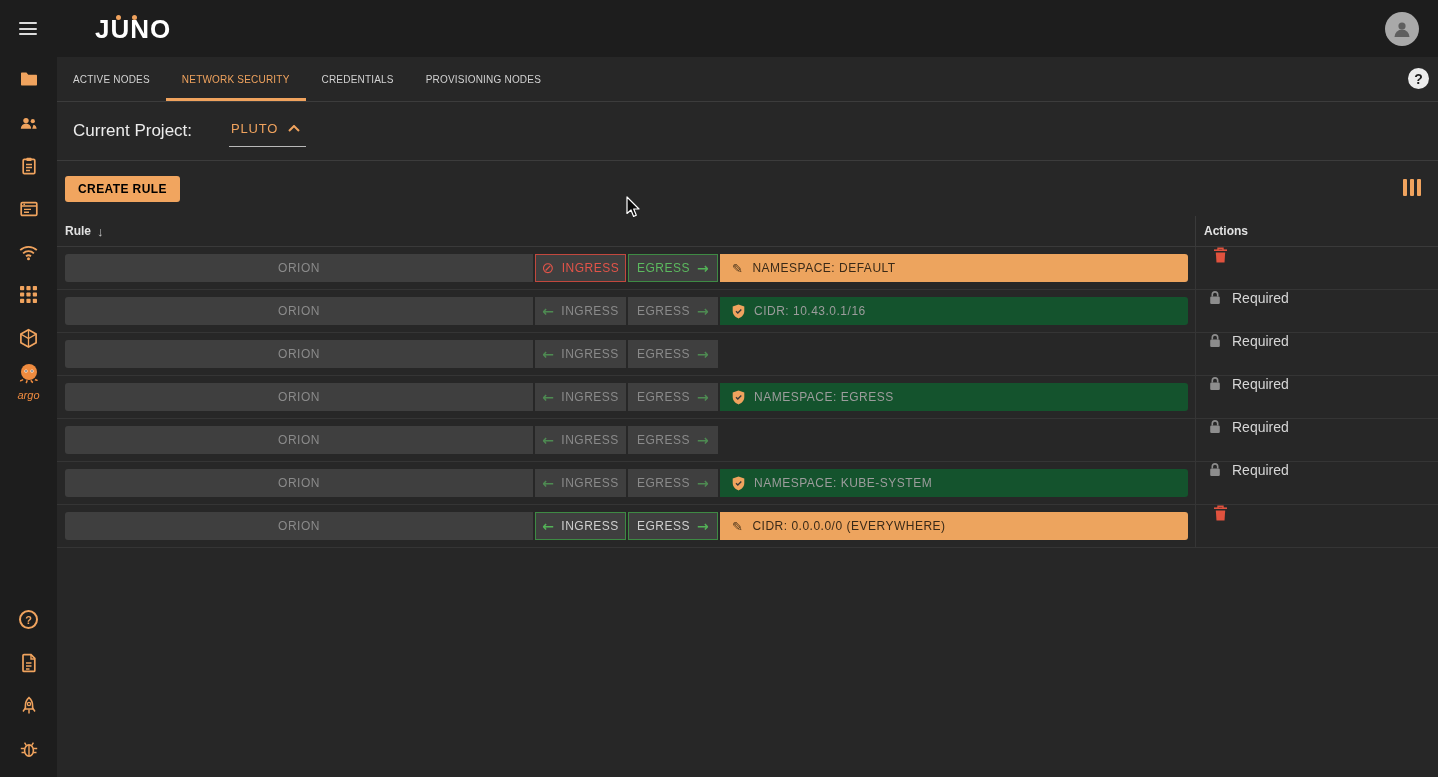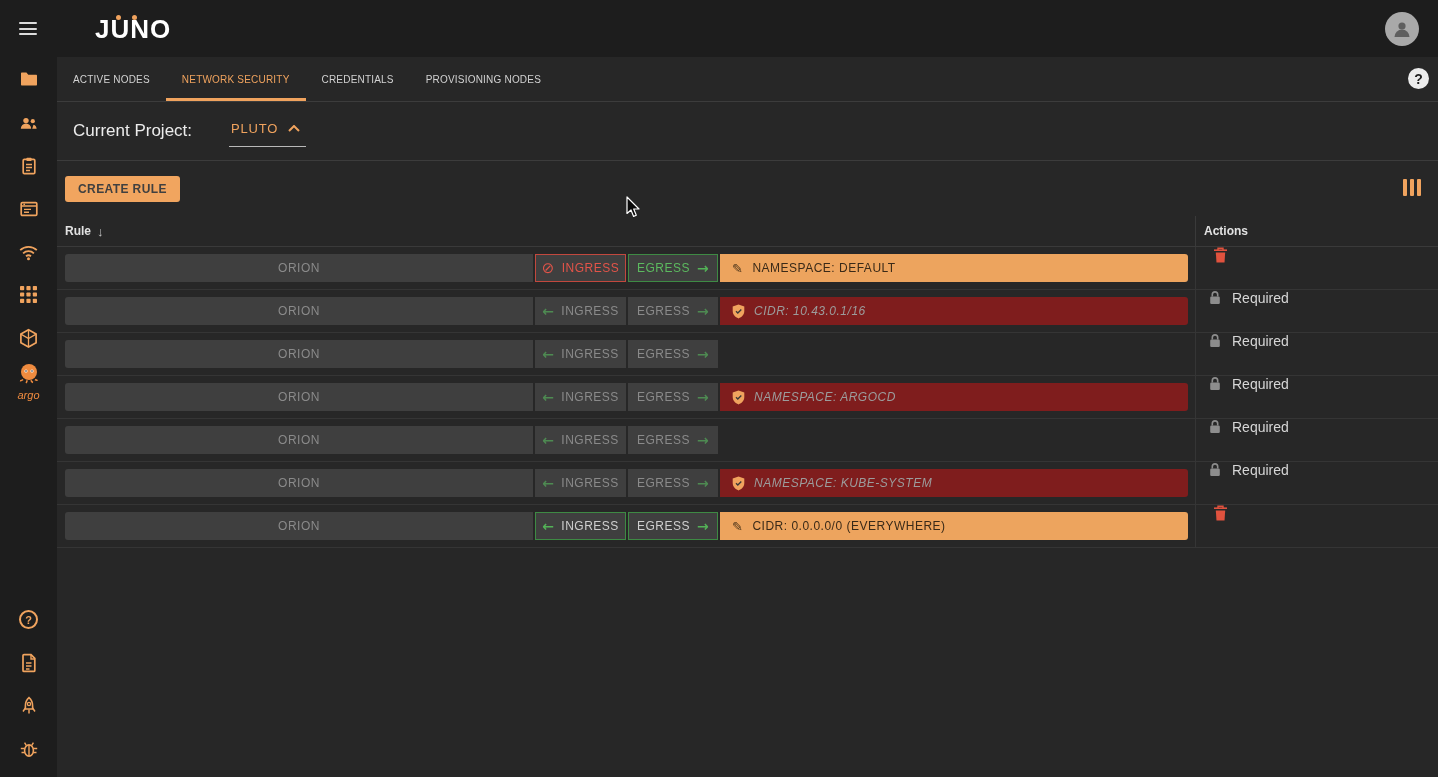--- a/index.html
+++ b/index.html
@@ -28,38 +28,38 @@
   
   .main { position:absolute; left:57px; top:57px; width:1381px; height:720px; background:#272727; }
   .tabbar { height:45px; border-bottom:1px solid #3c3c3c; display:flex; position:relative; }
   .tab { padding:0 16px; display:flex; align-items:center; font-size:10px; color:#d2d2d2; letter-spacing:0.2px; cursor:pointer; }
   .tab.active { color:#f0a35e; box-shadow: inset 0 -3px 0 #f0a35e; }
   .help-fab { position:absolute; right:9px; top:11px; width:21px; height:21px; border-radius:50%; background:#ececec; color:#1d1d1d; font-weight:bold; font-size:14px; display:flex; align-items:center; justify-content:center; cursor:pointer; }
   .project-row { height:59px; border-bottom:1px solid #3c3c3c; display:flex; align-items:center; padding-left:16px; }
   .project-label { font-size:17px; color:#ececec; }
   .project-select { margin-left:37px; display:flex; align-items:center; gap:10px; padding:6px 6px 10px 2px; border-bottom:1px solid #b9b9b9; color:#f0a35e; font-size:13px; letter-spacing:0.8px; cursor:pointer; min-width:74px; }
   .toolbar { height:55px; display:flex; align-items:center; padding-left:8px; position:relative; }
-  .create-btn { background:#f1a55f; border:none; border-radius:3px; height:26px; padding:0 13px; font-size:12px; font-weight:bold; letter-spacing:0.4px; color:#404040; cursor:pointer; font-family:inherit; }
+  .create-btn { background:#f1a55f; border:none; border-radius:3px; height:26px; padding:0 13px; font-size:12px; font-weight:bold; letter-spacing:0.4px; color:#000000; cursor:pointer; font-family:inherit; }
   .colsel { position:absolute; right:17px; top:18px; display:flex; gap:2.5px; cursor:pointer; }
   .colsel i { width:4.5px; height:17px; background:#f0a35e; border-radius:1px; }
   
   .thead { height:31px; display:flex; border-bottom:1px solid #3a3a3a; align-items:center; font-size:12px; font-weight:bold; color:#e2e2e2; }
   .th-rule { flex:1; padding-left:8px; display:flex; align-items:center; gap:6px; align-self:stretch; }
   .sort { color:#c4c4c4; font-size:13px; font-weight:normal; cursor:pointer; }
   .th-actions { width:243px; padding-left:8px; align-self:stretch; display:flex; align-items:center; border-left:1px solid #3a3a3a; }
   .trow { height:43px; display:flex; align-items:center; border-bottom:1px solid #353535; }
   .rule-cell { flex:1; padding-left:8px; padding-right:7px; }
   .pill { display:flex; gap:2px; height:28px; border-radius:3px; overflow:hidden; }
   .seg { background:#3f3f3f; display:flex; align-items:center; font-size:12px; letter-spacing:0.5px; color:#8a8a8a; }
   .seg.name { width:468px; justify-content:center; }
   .seg.bdg  { width:91px; justify-content:center; gap:7px; }
   .seg.egr  { width:90px; }
   .seg.target { flex:1; justify-content:flex-start; padding-left:12px; gap:9px; }
   .target.orange { background:#eda45e; color:#3a2a18; }
-  .target.gray   { background:#7f1d1d; color:#9c9c9c;font-style:italic; }
+  .target.gray   { background:#14532d; color:#9c9c9c; }
   .b-red   { border:1px solid #c2483e; }
   .b-green { border:1px solid #3e8a44; }
   .t-red   { color:#e25449; }
   .t-green { color:#5cb95f; }
   .t-light { color:#cfcfcf; }
   .ar { font-size:14px; font-weight:bold; line-height:1; font-family:"DejaVu Sans", sans-serif; }
   .a-green { color:#53b257; }
   .a-dim   { color:#4e8a52; }
   .ic-blocked { font-size:15px; color:#e25449; line-height:1; font-family:"DejaVu Sans", sans-serif; }
   .ic-pencil  { font-size:13px; color:#4a3319; line-height:1; }
@@ -342,21 +342,21 @@
       </div>
       <div class="seg bdg egr">
         <span>EGRESS</span>
         <span class="ar a-dim">→</span>
       </div>
       <div class="seg target gray">
         <svg width="13" height="15" viewBox="0 0 13 15">
               <path d="M6.5 0.5L12.3 2.6V7c0 3.6-2.4 6-5.8 7.4C3.1 13 0.7 10.6 0.7 7V2.6z" fill="#f0a35e"></path>
               <path d="M4 7.2l1.8 1.8L9.3 5.6" stroke="#3a3a3a" stroke-width="1.4" fill="none"></path>
             </svg>
-        <span>NAMESPACE: ARGOCD</span>
+        <span>NAMESPACE: EGRESS</span>
       </div>
     </div>
       </div>
     <div class="actions-cell">
       <div class="lock">
         <svg width="14" height="15" viewBox="0 0 14 15">
             <rect x="2.2" y="6.5" width="9.6" height="7.5" rx="1.2" fill="#8d8d8d"></rect>
             <path d="M4.3 6.5V4.6a2.7 2.7 0 0 1 5.4 0V6.5" stroke="#8d8d8d" stroke-width="1.6" fill="none"></path>
           </svg>
       </div>

